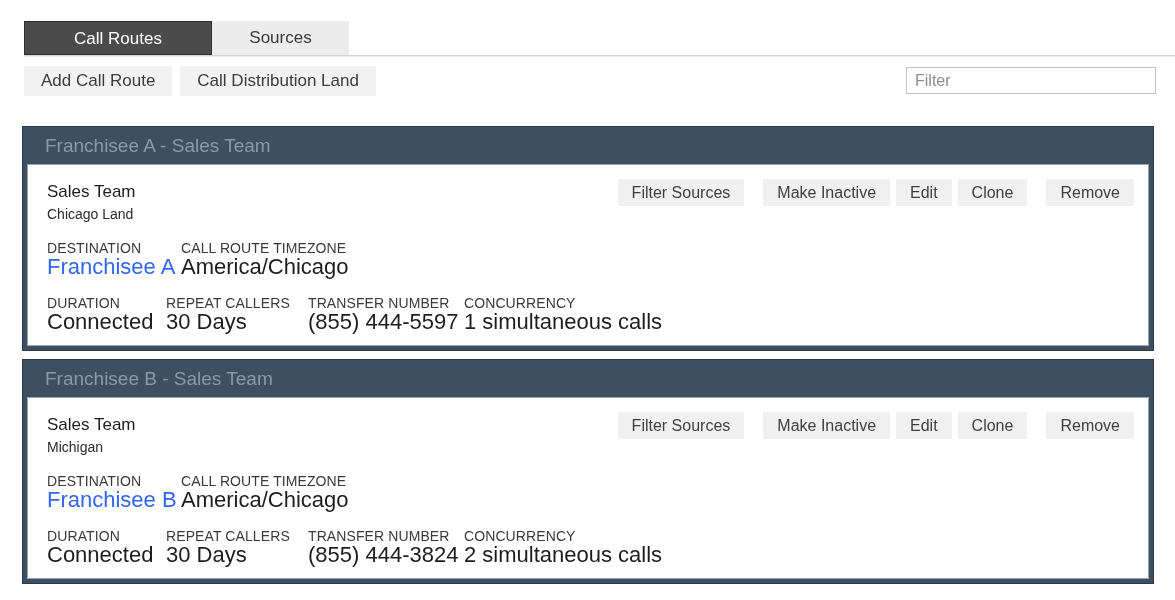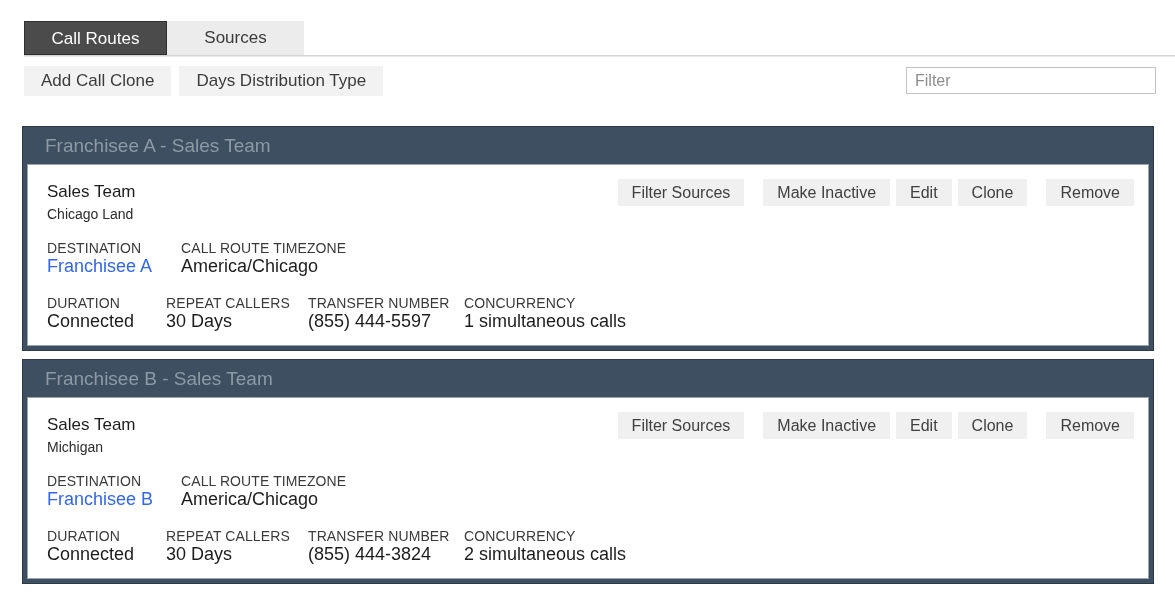--- a/index.html
+++ b/index.html
@@ -21,21 +21,21 @@
     display: inline-block;
     height: 34px; line-height: 33px;
     font-size: 17px;
     text-align: center;
     vertical-align: top;
     cursor: pointer;
     user-select: none;
   }
   .tab-active {
     margin-left: 24px;
-    width: 143px;
+    width: 188px;
     background: #4b4b4b;
     color: #ffffff;
     border: 1px solid #2f2f2f;
   }
   .tab-inactive {
     width: 137px;
     background: #ececec;
     color: #3a3a3a;
   }
   .tab-divider {
@@ -147,21 +147,21 @@
   .fields.row2 { }
   .field { display: block; }
   .field-label {
     font-size: 14px;
     letter-spacing: 0.1px;
     color: #3a3a3a;
     line-height: 14px;
     white-space: nowrap;
   }
   .field-value {
-    font-size: 18px;
+    font-size: 22px;
     color: #1d1d1d;
     line-height: 23px;
     white-space: nowrap;
   }
   .field-value.link { color: #3366ee; cursor: pointer; }
 </style>
 </head>
 <body>
 
 <div class="page">
@@ -170,21 +170,21 @@
     <div class="tab tab-active">
       <span>Call Routes</span>
     </div><div class="tab tab-inactive">
       <span>Sources</span>
     </div>
   </div>
   <div class="tab-divider"></div>
   <div class="tab-divider-2"></div>
 
   <div class="toolbar">
-    <div class="tb-btn">Add Call Clone</div><span class="tb-gap"></span><div class="tb-btn">Days Distribution Type</div>
+    <div class="tb-btn">Add Call Route</div><span class="tb-gap"></span><div class="tb-btn">Call Distribution Land</div>
   </div>
 
   <input class="filter-input" type="text" placeholder="Filter" style="">
 
   <div class="card" style="top:126px;">
     <div class="card-header">Franchisee A - Sales Team</div>
     <div class="card-body">
 
       <div class="route-title">Sales Team</div>
       <div class="route-sub">Chicago Land</div>

